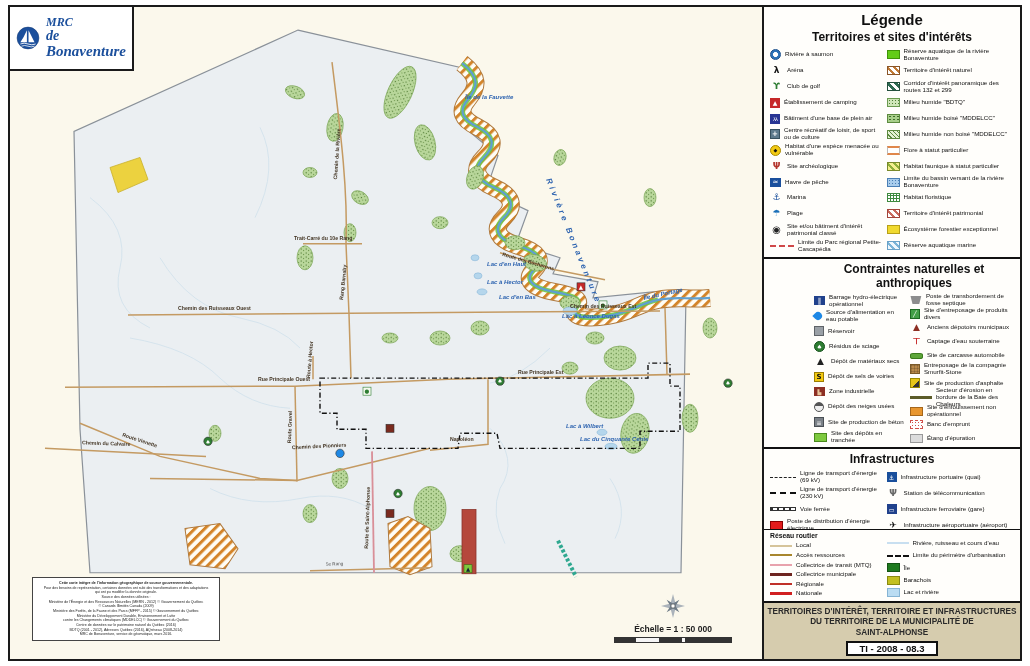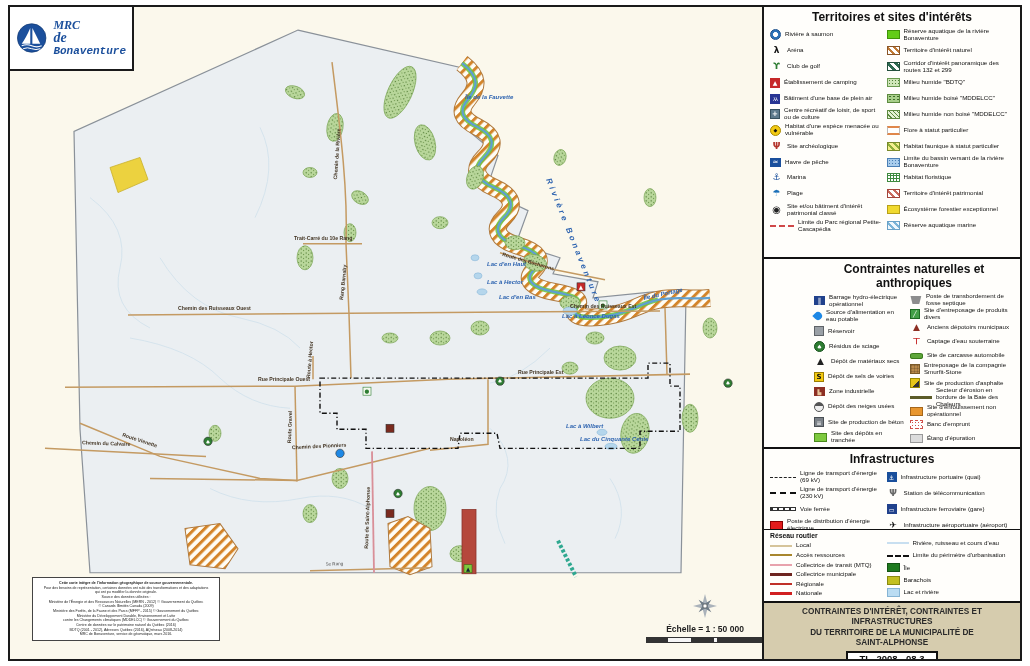--- a/index.html
+++ b/index.html
@@ -4,25 +4,25 @@
 <style>
   html,body{margin:0;padding:0;background:#e8e8e8;}
   .sheet{position:relative;width:1030px;height:666px;background:#ffffff;font-family:"Liberation Sans",sans-serif;overflow:hidden;}
   .frame{position:absolute;left:8px;top:5px;right:8px;bottom:5px;border:2px solid #1a1a1a;display:flex;background:#fbf8ec;}
   
   .map-wrap{position:relative;flex:1;overflow:hidden;}
   #map-svg{position:absolute;inset:0;width:100%;height:100%;}
   .logo-box{position:absolute;left:0;top:0;width:124px;height:64px;background:#fff;border-right:2px solid #1a1a1a;border-bottom:2px solid #1a1a1a;display:flex;align-items:center;gap:6px;padding:4px 6px;box-sizing:border-box;z-index:6;}
   .logo-text{font-family:"Liberation Serif",serif;font-style:italic;font-weight:bold;color:#1b4f9c;font-size:12px;line-height:1.05;}
   .logo-text .l2{font-size:14px;}
-  .logo-text .l3{font-size:11px;font-family:Liberation Mono, monospace;}
+  .logo-text .l3{font-size:15px;}
   .sources-box{position:absolute;left:22px;bottom:18px;width:182px;background:#fff;border:1px solid #444;padding:3px 2px;z-index:6;text-align:center;}
   .sources-box div{font-size:3.6px;line-height:1.3;color:#222;}
   .sources-box div:first-child{font-weight:bold;}
-  .scale-group{position:absolute;left:636px;bottom:16px;width:118px;text-align:center;z-index:6;}
+  .scale-group{position:absolute;left:604px;bottom:16px;width:118px;text-align:center;z-index:6;}
   .scale-label{font-size:8.5px;font-weight:bold;color:#222;margin:2px 0 3px;}
   .scale-bar{height:4px;border:1px solid #333;background:linear-gradient(90deg,#333 0 18%,#f5f5f5 18% 38%,#333 38% 58%,#f5f5f5 58% 60%,#333 60% 100%);}
   
   .legend{width:258px;flex:none;background:#fffefb;border-left:2px solid #1a1a1a;display:flex;flex-direction:column;box-sizing:border-box;}
   .sec{padding:1px 4px;box-sizing:border-box;overflow:hidden;}
   .sec+.sec{border-top:2px solid #111;}
   .leg-title{text-align:center;font-size:15px;font-weight:bold;color:#111;margin:3px 0 2px;}
   .sec-head{text-align:center;font-size:12px;font-weight:bold;color:#111;margin:2px 0 3px;}
   .sub-head{font-size:6.8px;font-weight:bold;color:#111;margin:1px 0 2px;}
   .cols{display:flex;}
@@ -352,20 +352,21 @@
           <polygon points="12,3 13.8,10.2 21,12 13.8,13.8 12,21 10.2,13.8 3,12 10.2,10.2" fill="#6e7a86" transform="rotate(45 12 12)"></polygon>
           <circle cx="12" cy="12" r="2" fill="#fff" stroke="#555" stroke-width=".5"></circle>
         </svg>
         <div class="scale-label">Échelle = 1 : 50 000</div>
         <div class="scale-bar"></div>
       </div>
     </div>
 
     <div class="legend">
       <div class="sec sec-terr" style="height:250px;">
+        <div class="leg-title">Légende</div>
         <div class="sec-head">Territoires et sites d'intérêts</div>
         <div class="cols">
           <div class="col col-l">
               <div class="lrow">
                 <span class="ic ic-salmon-river-icon glmaybe"></span>
                 <span class="lbl">Rivière à saumon</span>
               </div>
               <div class="lrow">
                 <span class="ic ic-arena-icon glmaybe gl"></span>
                 <span class="lbl">Aréna</span>
@@ -662,21 +663,21 @@
                 <span class="lbl">Barachois</span>
               </div>
               <div class="lrow">
                 <span class="ic ic-lake-river-swatch"></span>
                 <span class="lbl">Lac et rivière</span>
               </div>
             </div>
         </div>
       </div>
       <div class="sec tb">
-        <div class="tl">CONTRAINTES D'INTÉRÊT, CONTRAINTES ET INFRASTRUCTURES</div>
+        <div class="tl">TERRITOIRES D'INTÉRÊT, TERRITOIRE ET INFRASTRUCTURES</div>
         <div class="tl">DU TERRITOIRE DE LA MUNICIPALITÉ DE</div>
         <div class="tl">SAINT-ALPHONSE</div>
         <div class="tb-code">TI - 2008 - 08.3</div>
       </div>
     </div>
 
   </div>
 </div>
 
 </body></html>

